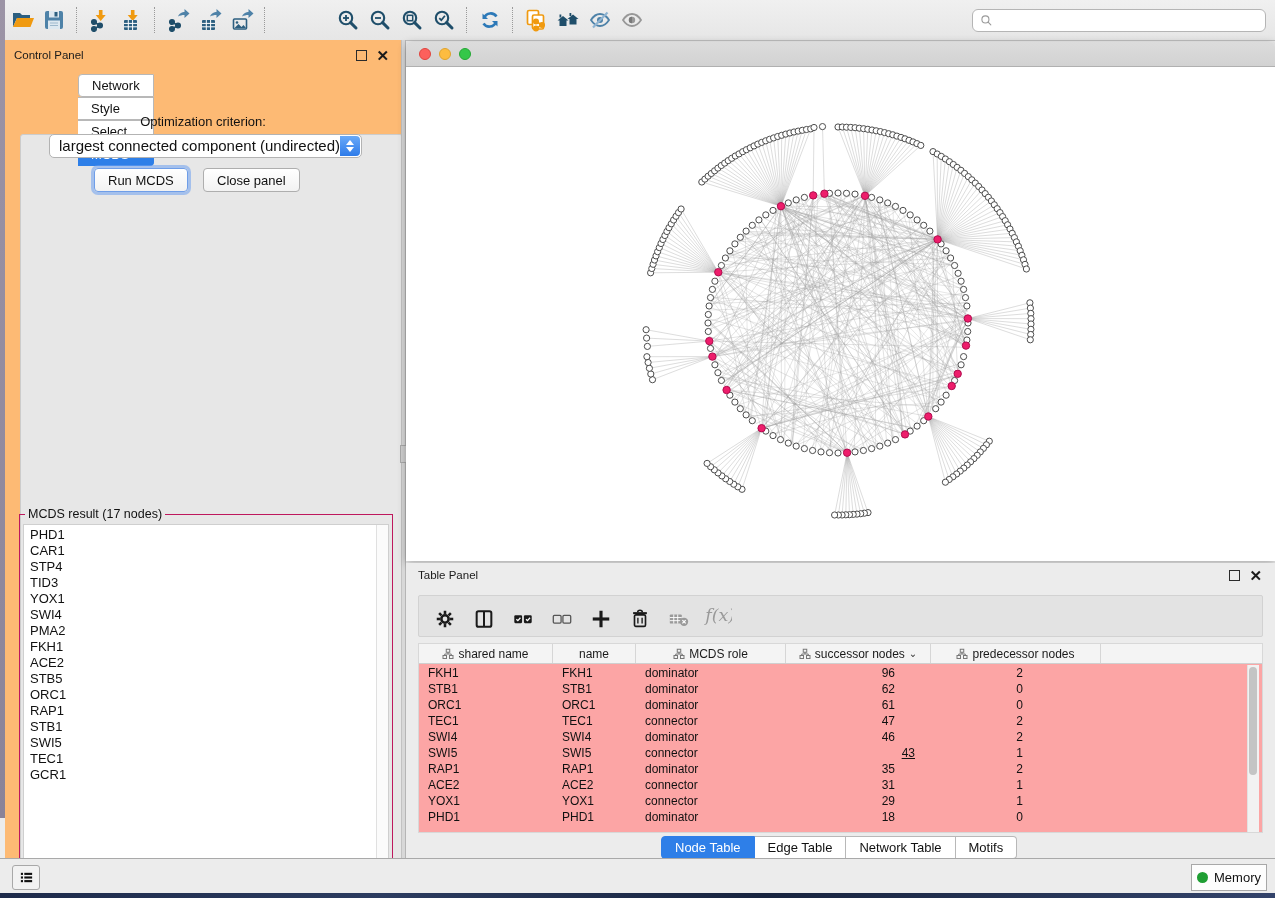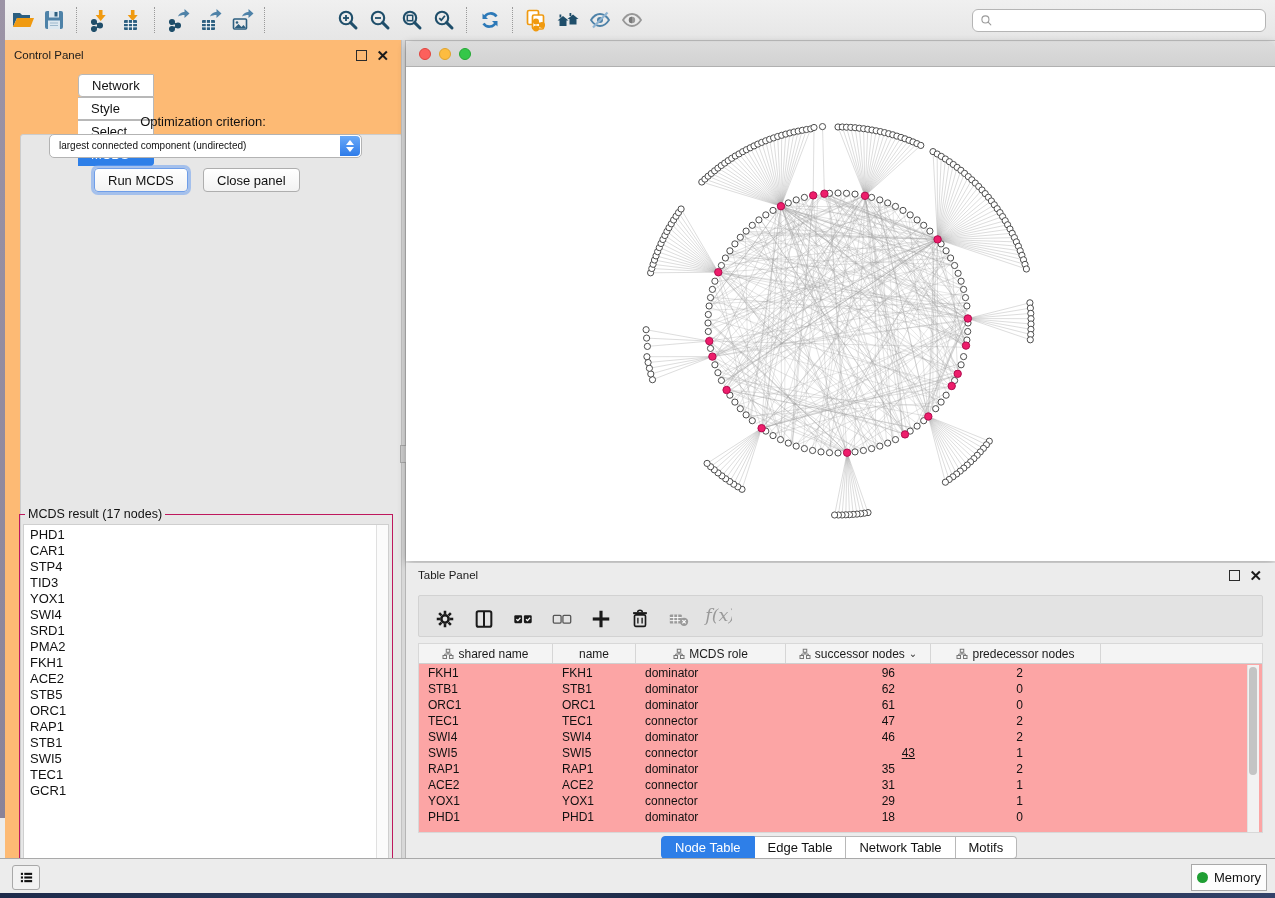--- a/index.html
+++ b/index.html
@@ -22,21 +22,21 @@
   .close-ic{font-size:15px;font-weight:900;color:#1a1a1a;line-height:9px;}
   
   .control-panel{left:5px;top:40px;width:396px;height:818px;background:#fdba74;}
   .cp-card{left:15px;top:94px;width:381px;height:754px;background:#e7e7e7;border:1px solid #cccccc;border-radius:3px;}
   .seg{display:flex;}
   .seg .tab{background:#fff;border:1px solid #b8b8b8;border-left:none;padding:0 13px;font-size:13px;color:#111;height:21px;line-height:21px;cursor:default;}
   .seg .tab:first-child{border-left:1px solid #b8b8b8;border-radius:4px 0 0 4px;}
   .seg .tab:last-child{border-radius:0 4px 4px 0;}
   .seg .tab.sel{background:#2e7fe8;border-color:#2e7fe8;color:#fff;}
   .opt-label{font-size:13px;color:#111;}
-  .dropdown{left:49px;top:134px;width:313px;height:24px;background:#fff;border:1px solid #b3b3b3;border-radius:5px;font-size:10px;color:#111;line-height:22px;padding-left:9px;box-sizing:border-box;}
+  .dropdown{left:49px;top:134px;width:313px;height:24px;background:#fff;border:1px solid #b3b3b3;border-radius:5px;font-size:15px;color:#111;line-height:22px;padding-left:9px;box-sizing:border-box;}
   .dd-step{position:absolute;right:1px;top:1px;width:20px;height:20px;border-radius:0 4px 4px 0;background:linear-gradient(#6aaaf9,#2d7be9);display:flex;flex-direction:column;align-items:center;justify-content:center;gap:2px;}
   .dd-step .up{width:0;height:0;border-left:4px solid transparent;border-right:4px solid transparent;border-bottom:5px solid #fff;}
   .dd-step .dn{width:0;height:0;border-left:4px solid transparent;border-right:4px solid transparent;border-top:5px solid #fff;}
   .btn{background:linear-gradient(#ffffff,#f2f2f2);border:1px solid #aeaeae;border-radius:4px;font-size:13px;color:#111;height:24px;padding:0 13px;font-family:"Liberation Sans",sans-serif;}
   .btn.focusring{border-color:#6f9ee8;box-shadow:0 0 0 3px rgba(110,160,240,.55);}
   fieldset.mcds{left:14px;top:467px;width:372px;height:371px;position:absolute;border:1px solid #be185d;margin:0;padding:0;background:transparent;}
   fieldset.mcds legend{font-size:12.5px;color:#111;margin-left:5px;padding:0 3px;}
   .mcds-list{position:absolute;left:3px;top:3px;right:3px;bottom:3px;background:#fff;border:1px solid #cfcfcf;overflow:hidden;}
   .mcds-scroll{position:absolute;top:0;right:0;bottom:0;width:11px;background:#fbfbfb;border-left:1px solid #e0e0e0;}
   .mcds-item{font-size:13px;color:#111;line-height:16px;padding-left:6px;}
@@ -270,21 +270,20 @@
     <fieldset class="mcds">
       <legend>MCDS result (17 nodes)</legend>
       <div class="mcds-list">
         <div id="mcds-items" style="padding-top:2px;">
             <div class="mcds-item">PHD1</div>
             <div class="mcds-item">CAR1</div>
             <div class="mcds-item">STP4</div>
             <div class="mcds-item">TID3</div>
             <div class="mcds-item">YOX1</div>
             <div class="mcds-item">SWI4</div>
-            <div class="mcds-item">SRD1</div>
             <div class="mcds-item">PMA2</div>
             <div class="mcds-item">FKH1</div>
             <div class="mcds-item">ACE2</div>
             <div class="mcds-item">STB5</div>
             <div class="mcds-item">ORC1</div>
             <div class="mcds-item">RAP1</div>
             <div class="mcds-item">STB1</div>
             <div class="mcds-item">SWI5</div>
             <div class="mcds-item">TEC1</div>
             <div class="mcds-item">GCR1</div>

